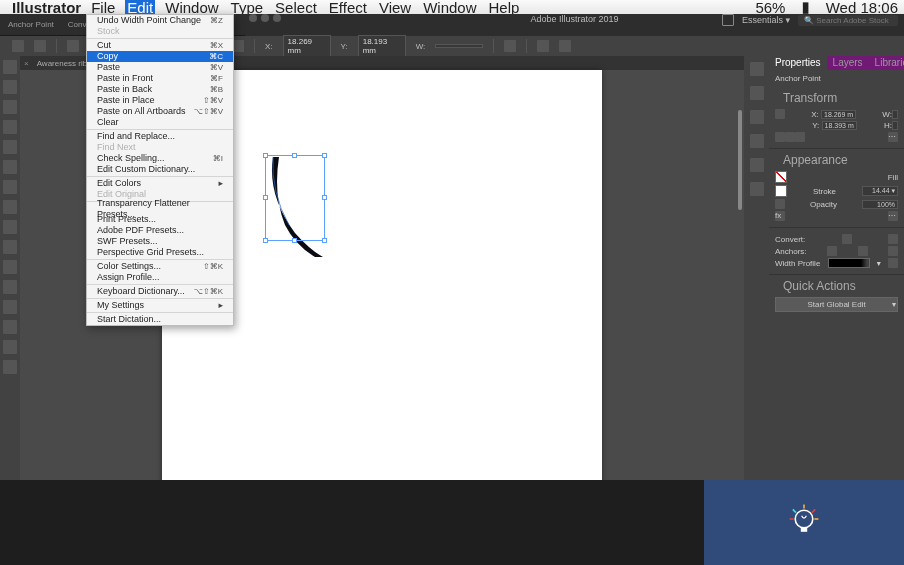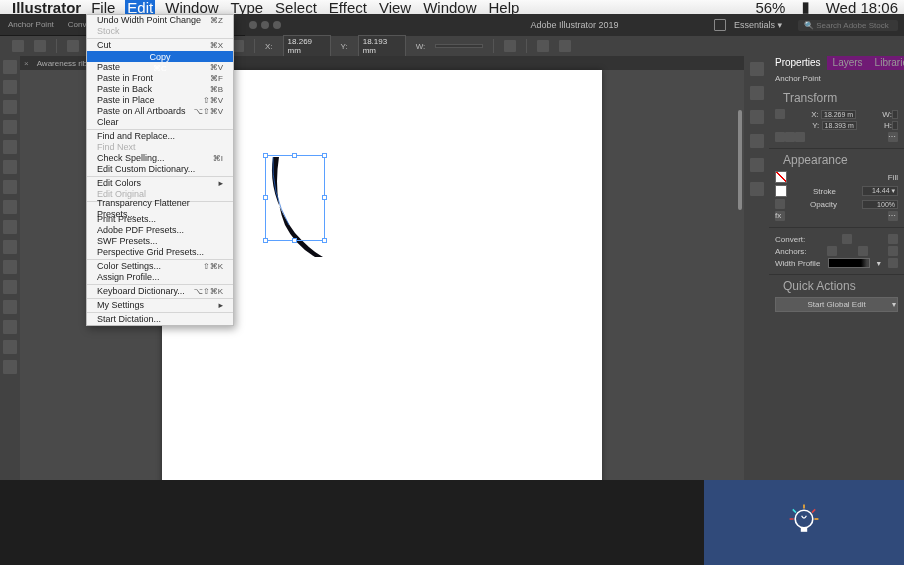--- a/index.html
+++ b/index.html
@@ -12,30 +12,30 @@
 .macos-menubar .mitem { margin-right:8px; cursor:pointer; padding:0 2px; }
 .macos-menubar .mitem.active { background:#1a6dd8; color:#fff; }
 .macos-menubar .spacer { flex:1; }
 .macos-menubar .status { margin-right:6px; display:flex; align-items:flex-end; gap:16px; }
 
 
 .control-bar { height:22px; background:#2d2d2d; border-bottom:1px solid #1a1a1a; display:flex; align-items:center; font-size:8px; color:#999; padding:0 8px; gap:14px; }
 .control-bar .lbl { color:#999; }
 
 
-.title-bar { position:absolute; top:14px; left:245px; right:0; height:22px; display:flex; align-items:center; justify-content:center; background:#2d2d2d; }
+.title-bar { position:absolute; top:14px; left:245px; right:0; height:22px; display:flex; justify-content:center; background:#2d2d2d; }
 .title-bar .traffic { position:absolute; left:4px; display:flex; gap:4px; }
 .title-bar .traffic span { width:8px; height:8px; border-radius:50%; }
 .title-bar .t-red { background:#5a5a5a; }
 .title-bar .t-yellow { background:#5a5a5a; }
 .title-bar .t-green { background:#5a5a5a; }
 .title-bar .title { font-size:9px; color:#bbb; }
 .title-bar .right { position:absolute; right:6px; display:flex; align-items:center; gap:8px; }
 .title-bar .workspace { font-size:9px; color:#bbb; display:flex; align-items:center; }
-.title-bar .search { font-size:8px; color:#777; background:#383838; padding:1px 6px; border-radius:2px; width:100px;margin-left:8px; }
+.title-bar .search { font-size:8px; color:#777; background:#383838; padding:1px 6px; border-radius:2px; width:100px; }
 .menu-icon-btn { width:12px; height:12px; border:1px solid #888; border-radius:1px; }
 
 
 .toolbar { position:absolute; top:36px; left:0; right:0; height:20px; background:#424242; display:flex; align-items:center; padding:0 12px; gap:10px; font-size:8px; color:#bbb; }
 .toolbar .tb-icon { width:12px; height:12px; background:#555; border-radius:1px; }
 .toolbar .sep { width:1px; height:14px; background:#555; }
 .toolbar .num-input { background:#383838; border:1px solid #555; color:#ddd; font-size:8px; padding:1px 4px; width:48px; }
 
 
 .tab-bar { position:absolute; top:56px; left:0; right:160px; height:14px; background:#333; display:flex; align-items:center; font-size:8px; color:#aaa; padding-left:20px; }
@@ -75,21 +75,21 @@
 .right-panel .swatch { width:12px; height:12px; border:1px solid #666; }
 .right-panel .fill-swatch { background:linear-gradient(45deg,#fff 45%,#e00 45%,#e00 55%,#fff 55%); }
 .right-panel .stroke-swatch { background:#fff; }
 .right-panel .profile-thumb { width:42px; height:10px; background:linear-gradient(to right,#000,#000 80%,transparent 95%); border:1px solid #666; }
 .small-icon { width:10px; height:10px; background:#555; border-radius:1px; }
 
 
 .edit-menu { position:absolute; top:14px; left:86px; width:148px; background:#f4f4f4; border:1px solid #bdbdbd; box-shadow:2px 3px 8px rgba(0,0,0,0.35); font-size:9px; color:#222; z-index:100; }
 .edit-menu .mi { display:flex; justify-content:space-between; align-items:center; padding:1px 10px; height:11px; line-height:11px; }
 .edit-menu .mi.disabled { color:#b0b0b0; }
-.edit-menu .mi.highlight { background:#1a6dd8; color:#fff;flex-direction:column; }
+.edit-menu .mi.highlight { background:#1a6dd8; color:#fff; }
 .edit-menu .mi .sc { color:#555; font-size:8px; }
 .edit-menu .mi.highlight .sc { color:#fff; }
 .edit-menu hr { border:none; border-top:1px solid #d5d5d5; margin:1px 0; }
 .edit-menu .arrow { color:#444; }
 
 
 .watermark { position:absolute; right:0; bottom:0; width:200px; height:85px; background:#304a7a; display:flex; align-items:center; justify-content:center; gap:10px; }
 .watermark .bulb { width:32px; }
 .watermark .txt { font-size:30px; font-weight:700; color:#3de0e0; letter-spacing:2px; }
 .bottom-dark { position:absolute; left:0; bottom:0; right:200px; height:85px; background:#1e1e1e; }

